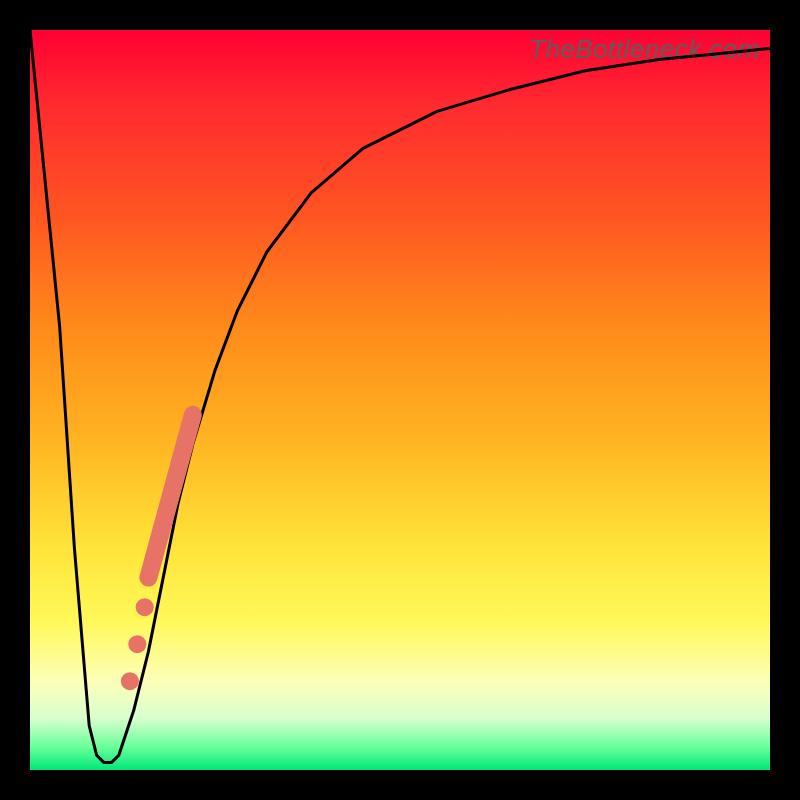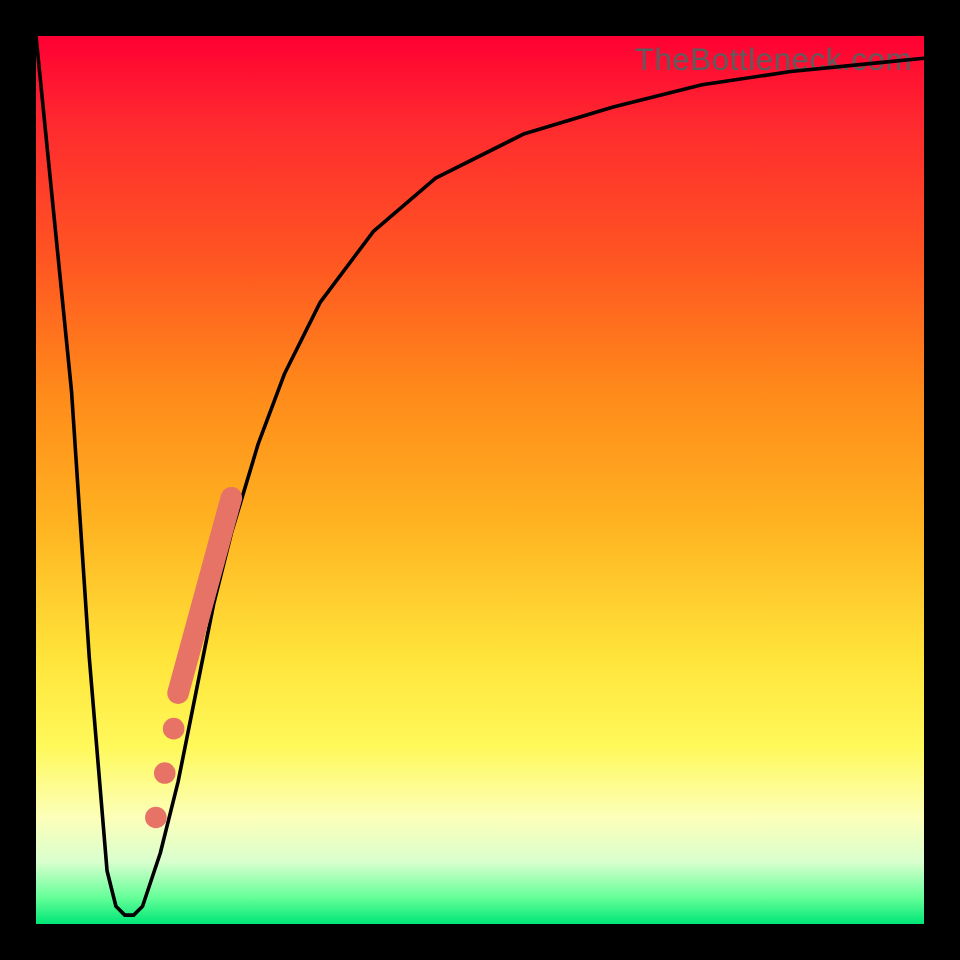--- a/index.html
+++ b/index.html
@@ -29,20 +29,21 @@
       #ff5522 25%,
       #ff8a1a 40%,
       #ffb321 55%,
       #ffe43a 70%,
       #fff95a 80%,
       #fcffb9 88%,
       #d9ffce 93%,
       #66ff99 97%,
       #00e676 100%
     );
+    font-style: italic;
   }
   .watermark {
     position: absolute;
     top: 4px;
     right: 10px;
     font-size: 26px;
     font-weight: 500;
     color: #5d5d5d;
     letter-spacing: 0.5px;
     user-select: none;

